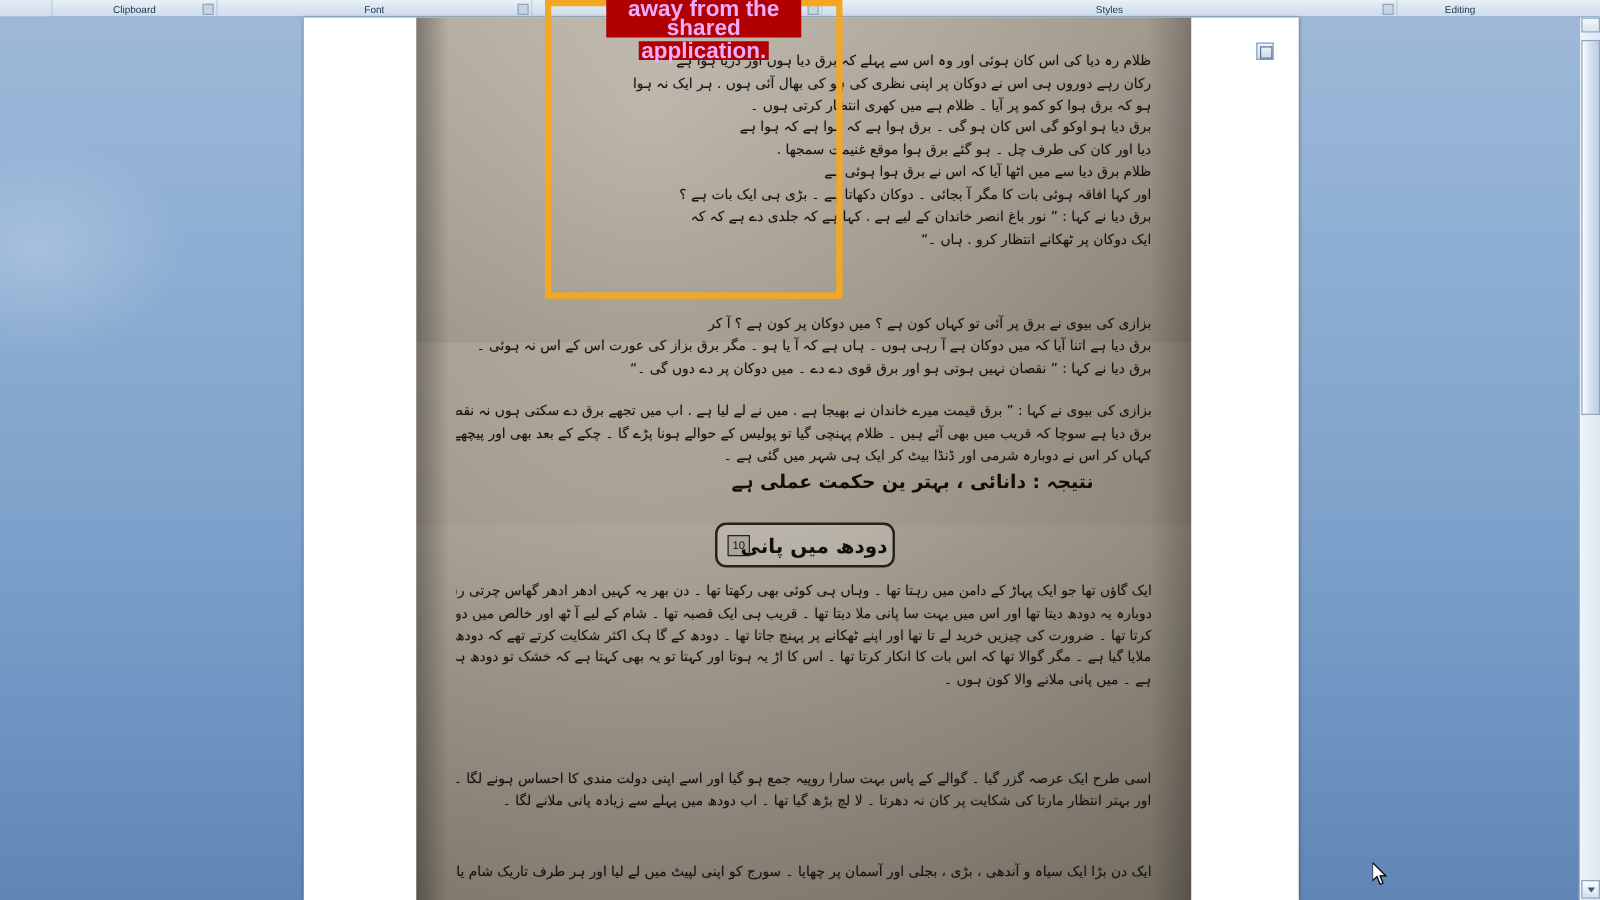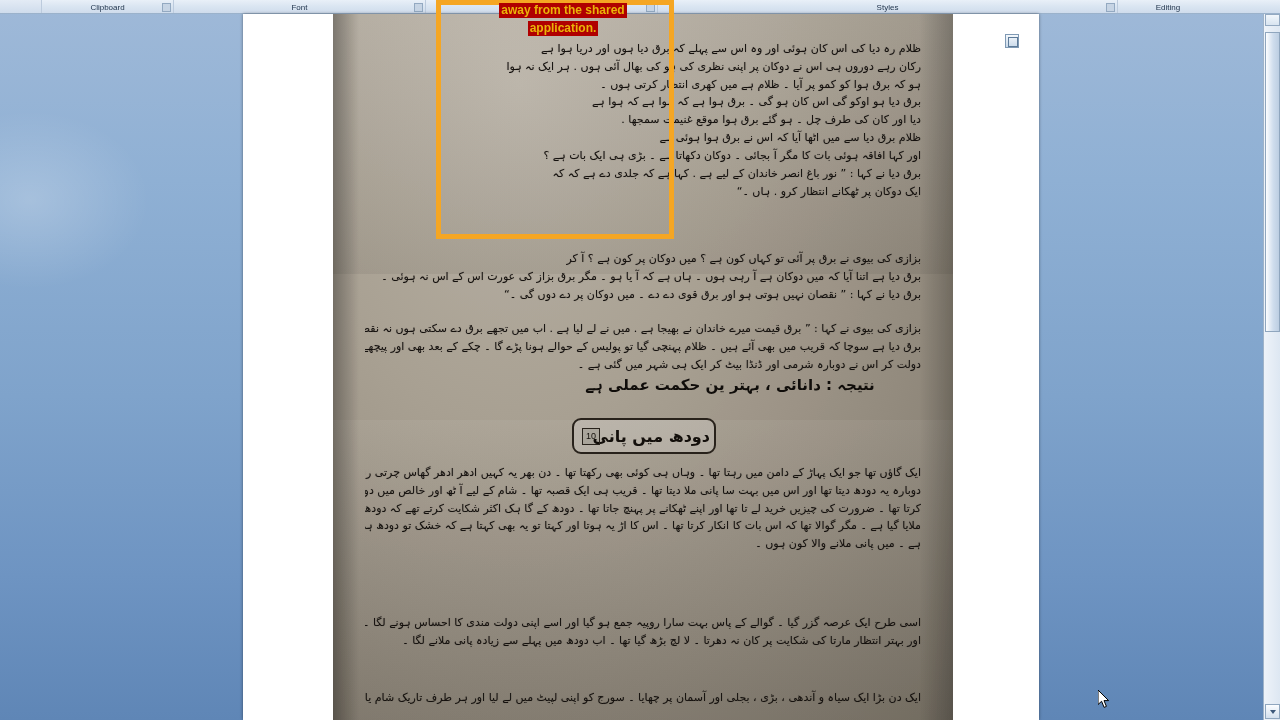--- a/index.html
+++ b/index.html
@@ -213,22 +213,22 @@
     left: 485px;
     top: 0px;
     width: 156px;
     background: transparent;
     text-align: center;
     z-index: 30;
   }
   #banner .bline {
     display: inline-block;
     background: #b00000;
-    color: #eab308;
-    font-size: 12px;
+    color: #f0abfc;
+    font-size: 18px;
     font-weight: bold;
     line-height: 15px;
     padding: 0 2px;
     font-family: "Liberation Sans", sans-serif;
   }
 
   
   #scrollbar {
     position: absolute;
     right: 0;
@@ -389,21 +389,21 @@
 
       <div class="urdu-block" id="blk2">
         <div class="urdu-line">بزازی کی بیوی نے برق پر آئی تو کہاں کون ہے ؟ میں دوکان پر کون ہے ؟ آ کر</div>
         <div class="urdu-line">برق دیا ہے اتنا آیا کہ میں دوکان ہے آ رہی ہوں ۔ ہاں ہے کہ آ یا ہو ۔ مگر برق بزاز کی عورت اس کے اس نہ ہوئی ۔</div>
         <div class="urdu-line">برق دیا نے کہا : ” نقصان نہیں ہوتی ہو اور برق قوی دے دے ۔ میں دوکان پر دے دوں گی ۔“</div>
       </div>
 
       <div class="urdu-block" id="blk3">
         <div class="urdu-line">بزازی کی بیوی نے کہا : ” برق قیمت میرے خاندان نے بھیجا ہے . میں نے لے لیا ہے . اب میں تجھے برق دے سکتی ہوں نہ نقصان ۔“</div>
         <div class="urdu-line">برق دیا ہے سوچا کہ قریب میں بھی آئے ہیں ۔ ظلام پہنچی گیا تو پولیس کے حوالے ہونا پڑے گا ۔ چکے کے بعد بھی اور پیچھے موڑ کر بھی</div>
-        <div class="urdu-line">دولت کر اس نے دوبارہ شرمی اور ڈنڈا بیٹ کر ایک ہی شہر میں گئی ہے ۔</div>
+        <div class="urdu-line">کہاں کر اس نے دوبارہ شرمی اور ڈنڈا بیٹ کر ایک ہی شہر میں گئی ہے ۔</div>
       </div>
 
       <div id="conclusion">نتیجہ : دانائی ، بہتر ین حکمت عملی ہے</div>
 
       <div id="heading-box">
         <div id="heading-num">10</div>
         <div class="htext">دودھ میں پانی</div>
       </div>
 
       <div class="urdu-block" id="blk4">

